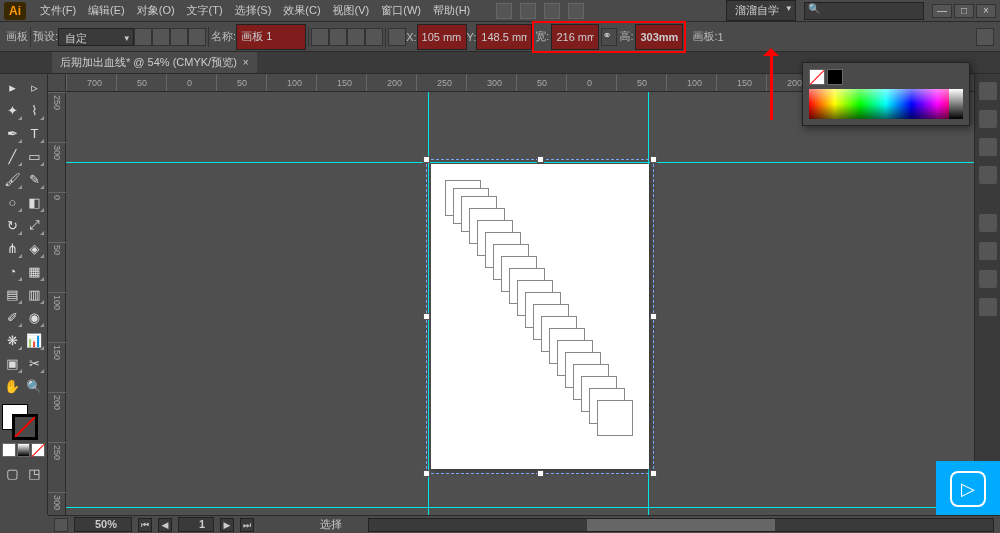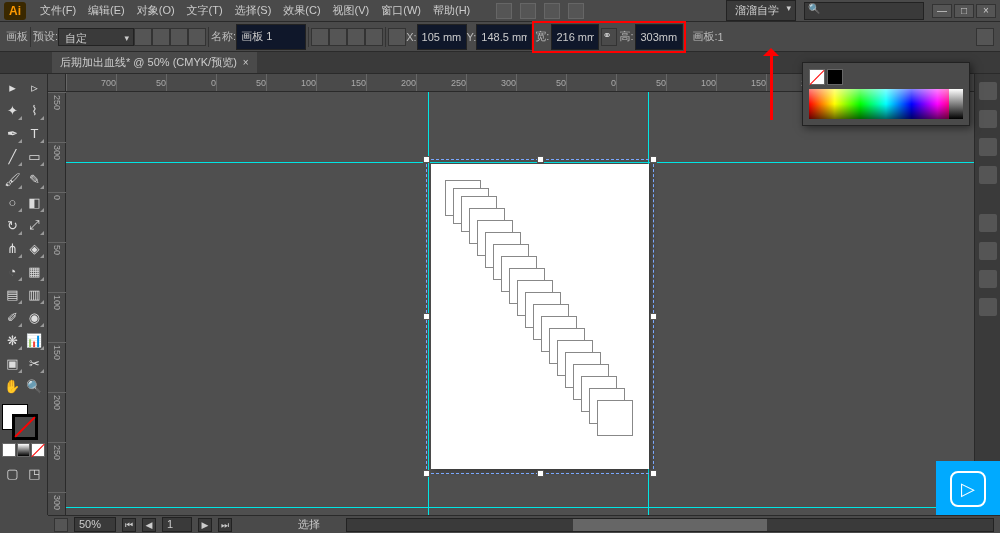--- a/index.html
+++ b/index.html
@@ -17,21 +17,21 @@
 .search-box { width: 120px; height: 18px; background: #3a3a3a; border: 1px solid #222; padding: 0 4px 0 18px; position: relative; }
 .search-box::before { content: "🔍"; position: absolute; left: 3px; top: 0; font-size: 10px; }
 .win-btns { display: flex; gap: 2px; }
 .win-btn { width: 20px; height: 14px; background: #555; border: 1px solid #333; text-align: center; line-height: 12px; font-size: 10px; }
 
 
 .controlbar { height: 30px; background: #4a4a4a; display: flex; align-items: center; padding: 0 6px; border-bottom: 1px solid #2a2a2a; gap: 0; }
 .ctrl-label { color: #bbb; font-size: 11px; }
 .ctrl-dropdown { background: #3a3a3a; border: 1px solid #222; padding: 2px 20px 2px 6px; position: relative; min-width: 60px; height: 18px; line-height: 14px; }
 .ctrl-dropdown::after { content: "▾"; position: absolute; right: 4px; font-size: 9px; }
-.ctrl-input { background: #0f172a; border: 1px solid #222; padding: 12px 4px; color: #ccc; font-size: 11px; height: 18px; font-family: inherit; }
+.ctrl-input { background: #7f1d1d; border: 1px solid #222; padding: 12px 4px; color: #ccc; font-size: 11px; height: 18px; font-family: inherit; }
 .ctrl-icon { width: 18px; height: 18px; background: #555; border: 1px solid #333; }
 .ctrl-sep { width: 1px; height: 20px; background: #333; margin: 0 2px; }
 .red-highlight { border: 2px solid #ff0000; padding: 1px; display: flex; align-items: center; gap: 2px; }
 .controlbar-end { margin-left: 6px; }
 .collapse-icon { margin-left: auto; }
 
 
 .doc-tabs { height: 22px; background: #3a3a3a; display: flex; align-items: center; padding-left: 52px; border-bottom: 1px solid #2a2a2a; }
 .doc-tab { padding: 3px 8px; background: #4a4a4a; display: flex; align-items: center; gap: 6px; }
 .doc-tab-close { font-size: 10px; }
@@ -49,21 +49,21 @@
 .stroke-sw { position: absolute; width: 26px; height: 26px; background: #4a4a4a; border: 3px solid #000; bottom: 0; right: 4px; }
 .stroke-sw.none::after { content: ""; position: absolute; width: 28px; height: 2px; background: red; transform: rotate(-45deg); top: 9px; left: -4px; }
 .mini-swatches { display: flex; gap: 1px; margin-top: 2px; }
 .mini-sw { width: 14px; height: 14px; border: 1px solid #666; }
 
 
 .canvas-wrap { flex: 1; position: relative; background: #4f4f4f; overflow: hidden; }
 .ruler-h { position: absolute; top: 0; left: 18px; right: 0; height: 18px; background: #4a4a4a; border-bottom: 1px solid #2a2a2a; font-size: 9px; color: #aaa; display: flex; }
 .ruler-v { position: absolute; top: 18px; left: 0; bottom: 0; width: 18px; background: #4a4a4a; border-right: 1px solid #2a2a2a; font-size: 9px; color: #aaa; }
 .ruler-corner { position: absolute; top: 0; left: 0; width: 18px; height: 18px; background: #4a4a4a; border-right: 1px solid #2a2a2a; border-bottom: 1px solid #2a2a2a; }
-.ruler-h .tick { width: 50px; border-left: 1px solid #666; padding-left: 2px; line-height: 18px; text-align: right; }
+.ruler-h .tick { width: 50px; border-left: 1px solid #666; padding-left: 20px; line-height: 18px; }
 .ruler-v .tick { height: 50px; border-top: 1px solid #666; writing-mode: vertical-rl; padding-top: 2px; line-height: 18px; }
 
 .canvas-inner { position: absolute; top: 18px; left: 18px; right: 0; bottom: 0; background: #4f4f4f; }
 
 
 .guide-h { position: absolute; left: 0; right: 0; height: 1px; background: #00e5e5; }
 .guide-v { position: absolute; top: 0; bottom: 0; width: 1px; background: #00e5e5; }
 
 
 .artboard { position: absolute; background: #fff; box-shadow: 2px 2px 6px rgba(0,0,0,0.3); }
@@ -94,21 +94,21 @@
 
 
 .watermark { position: absolute; bottom: 16px; right: 0; background: #00aaff; color: #fff; padding: 10px 14px; display: flex; align-items: center; gap: 10px; }
 .watermark-icon { width: 36px; height: 36px; border: 2px solid #fff; border-radius: 8px; display: flex; align-items: center; justify-content: center; font-size: 18px; }
 .watermark-text { display: flex; flex-direction: column; }
 .watermark-text .cn { font-size: 20px; letter-spacing: 2px; font-weight: bold; }
 .watermark-text .url { font-size: 11px; letter-spacing: 1px; }
 
 
 .statusbar { position: absolute; bottom: 0; left: 48px; right: 0; height: 18px; background: #4a4a4a; border-top: 1px solid #2a2a2a; display: flex; align-items: center; font-size: 11px; gap: 6px; padding: 0 6px; }
-.status-input { background: #3a3a3a; border: 1px solid #222; padding: 0 14px 0 4px; color: #ccc; font-size: 11px; height: 15px; position: relative; }
+.status-input { background: #3a3a3a; border: 1px solid #222; padding: 0 14px 0 20px; color: #ccc; font-size: 11px; height: 15px; position: relative; font-weight: bold; }
 .nav-btn { width: 14px; height: 14px; background: #3a3a3a; border: 1px solid #222; text-align: center; line-height: 12px; font-size: 9px; }
 .scrollbar-h { flex: 1; height: 14px; background: #3a3a3a; border: 1px solid #222; position: relative; margin-left: 20px; }
 .scrollbar-h .thumb { position: absolute; height: 100%; background: #666; }
 </style>
 </head>
 <body>
 
 <div class="menubar">
   <div class="ai-logo">Ai</div>
   <div class="menu-item">文件(F)</div>
@@ -159,31 +159,31 @@
   <span class="ctrl-label">X:</span>
   <input class="ctrl-input" style="width: 50px;" value="105 mm">
   <span class="ctrl-label">Y:</span>
   <input class="ctrl-input" style="width: 56px;" value="148.5 mm">
 
   <span class="red-highlight">
     <span class="ctrl-label">宽:</span>
     <input class="ctrl-input" style="width: 48px;" value="216 mm">
     <span class="ctrl-icon" style="width:16px;background:#4a4a4a">⚭</span>
     <span class="ctrl-label">高:</span>
-    <input class="ctrl-input" style="width: 48px;" value="303mm">
+    <input class="ctrl-input" style="width: 48px; font-weight: bold;" value="303mm">
   </span>
 
   <span class="ctrl-label controlbar-end">画板:</span>
   <span class="ctrl-label">1</span>
   <span class="ctrl-icon collapse-icon"></span>
 </div>
 
 <div class="doc-tabs">
   <div class="doc-tab">
-    <span>后期加出血线* @ 50% (CMYK/预览)</span>
+    <span>后期加出血线* @ 54% (CMYK/预览)</span>
     <span class="doc-tab-close">×</span>
   </div>
 </div>
 
 <div class="main-area">
 
   <div class="toolbox">
     <div class="tool-row">
         <div class="tool">▸</div>
         <div class="tool">▹</div>

